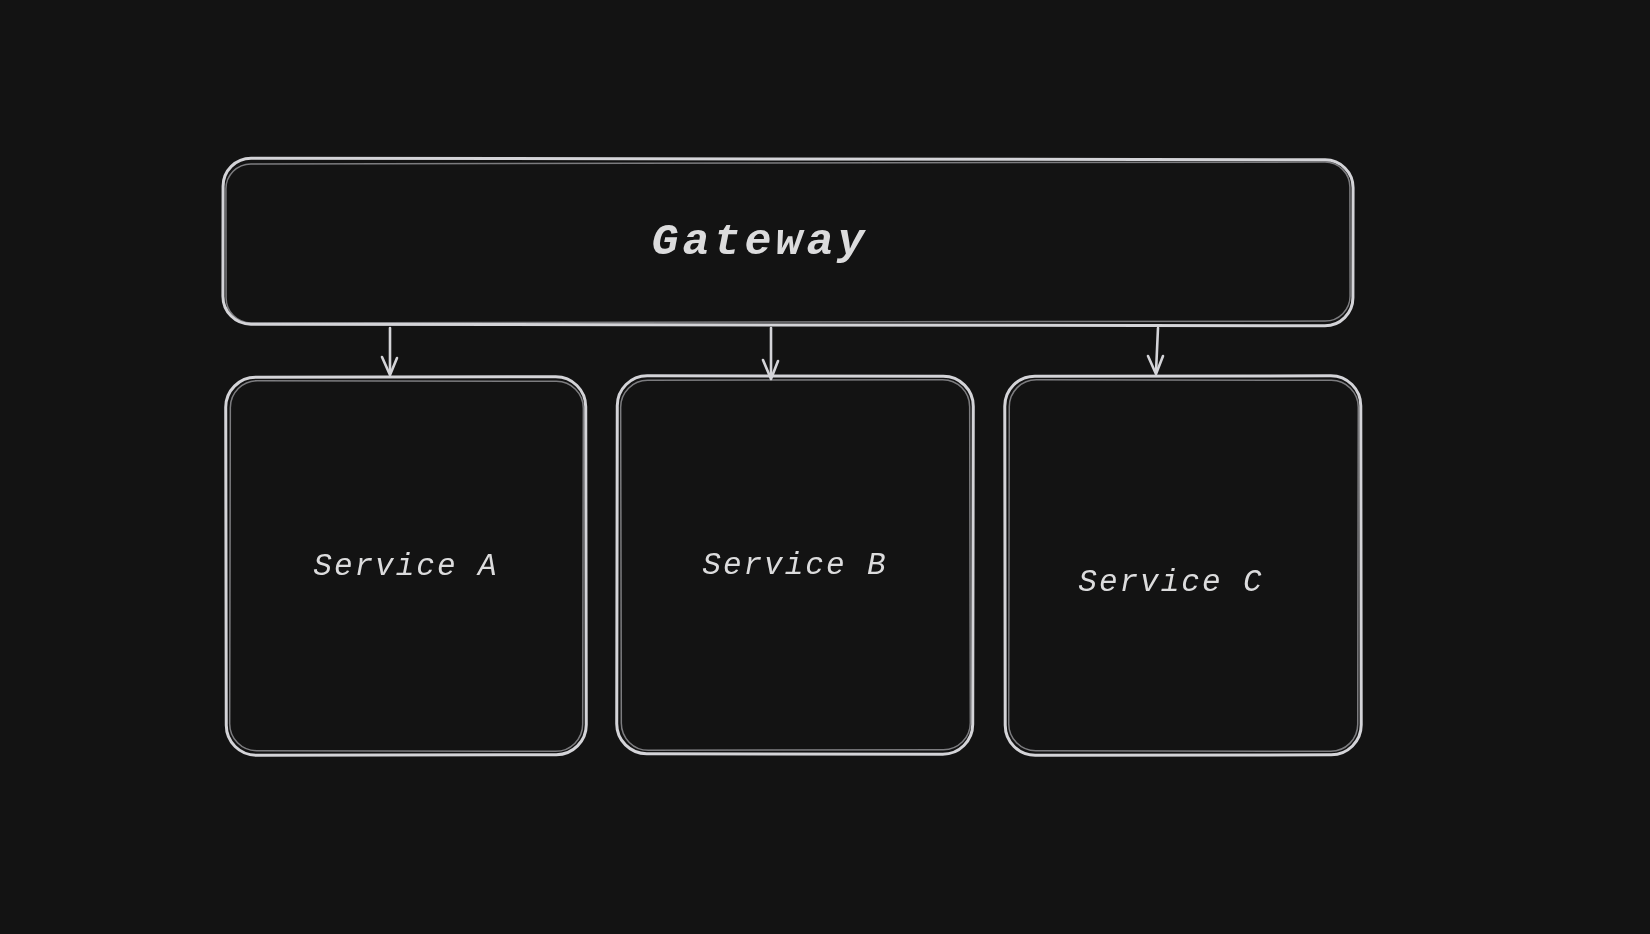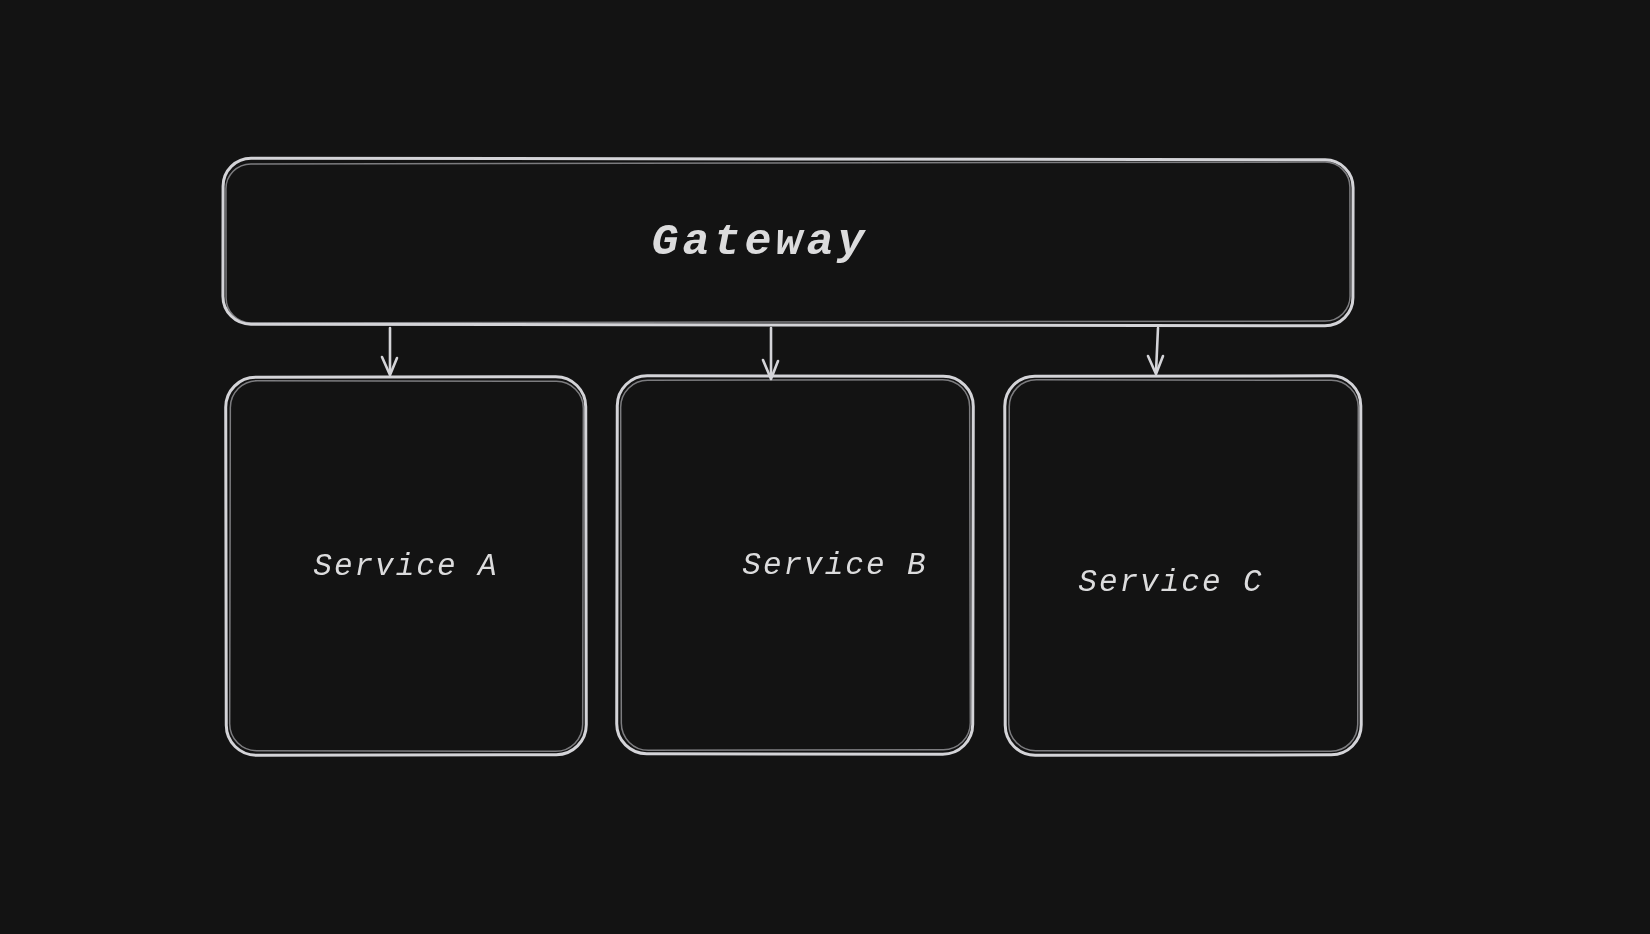--- a/index.html
+++ b/index.html
@@ -65,21 +65,21 @@
     font-size: 45px;
     font-weight: 600;
     letter-spacing: 4px;
     transform: translateX(-28px);
   }
   .service-label {
     font-size: 31px;
     font-weight: 400;
   }
   .label-a { left: 226px; top: 377px; width: 360px; height: 378px; }
-  .label-b { left: 617px; top: 376px; width: 356px; height: 378px; padding-left: 40px; }
+  .label-b { left: 617px; top: 376px; width: 356px; height: 378px; }
   .label-c { left: 1005px; top: 393px; width: 356px; height: 379px; transform: translateX(-12px); }
 </style>
 </head>
 <body>
 
 <div class="stage">
 
   <svg class="diagram" width="1650" height="934" viewBox="0 0 1650 934">
 
     <g>

